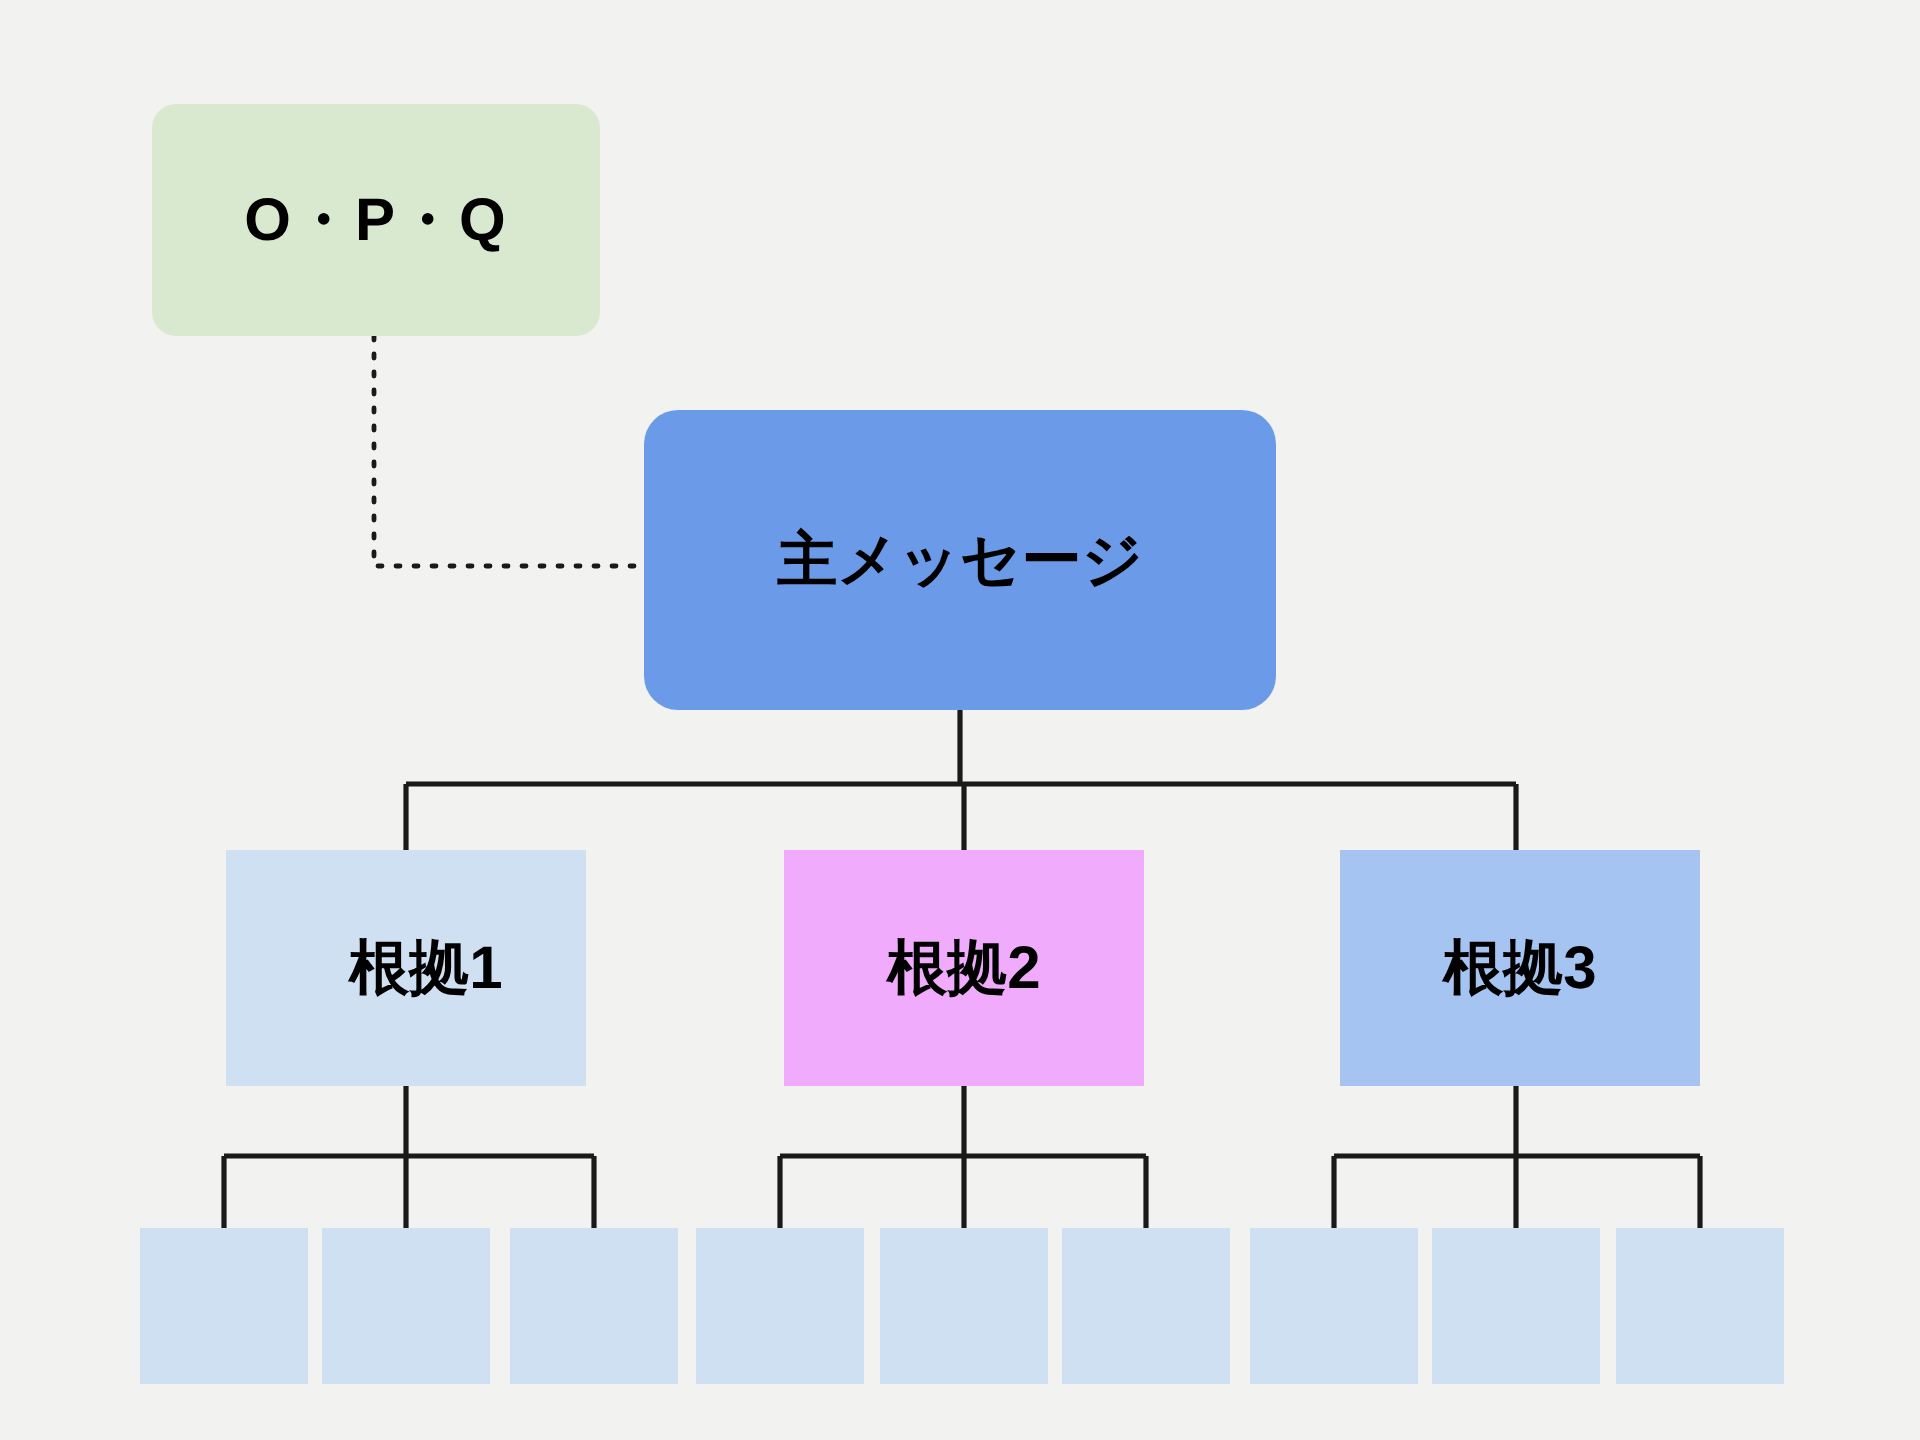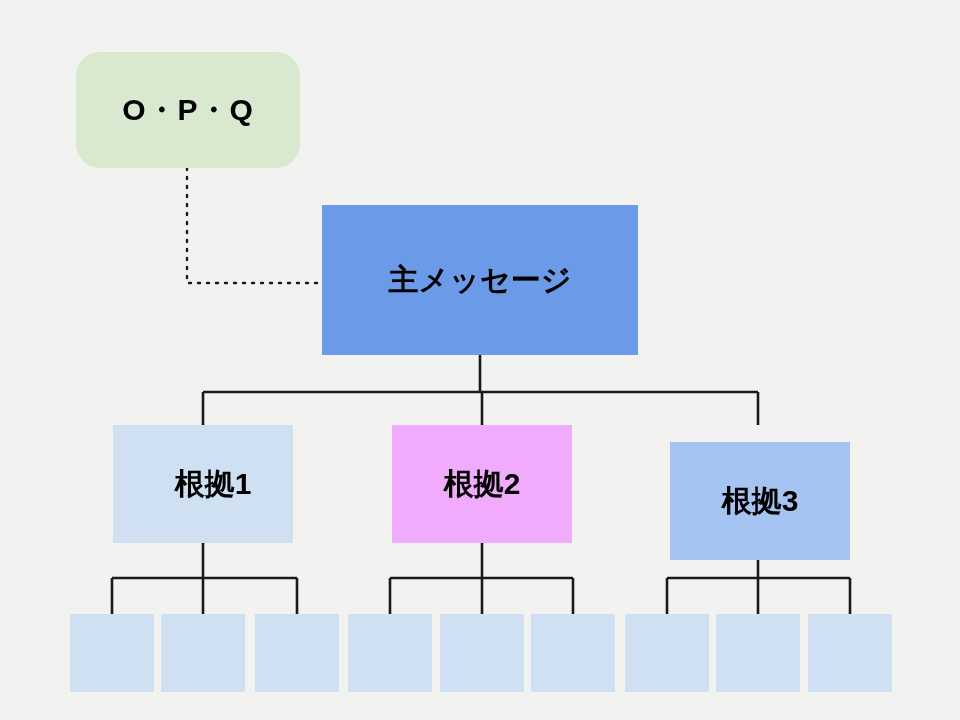--- a/index.html
+++ b/index.html
@@ -37,48 +37,49 @@
     z-index: 2;
   }
 
   
   .node-context {
     left: 76px;
     top: 52px;
     width: 224px;
     height: 116px;
     background: #d8e9d0;
-    border-radius: 24px;
+    border-radius: 12px;
     font-size: 30px;
     font-weight: bold;
     letter-spacing: 1px;
   }
 
   
   .node-main {
     left: 322px;
     top: 205px;
     width: 316px;
     height: 150px;
     background: #6b9be8;
     font-size: 30px;
     font-weight: bold;
+    border-radius: 17px;
   }
 
   
   .node-evidence {
     top: 425px;
     width: 180px;
     height: 118px;
     font-size: 30px;
     font-weight: bold;
   }
   .node-evidence-1 { left: 113px; background: #cfe0f2; padding-left: 20px; }
   .node-evidence-2 { left: 392px; background: #f0abfc; }
-  .node-evidence-3 { left: 670px; background: #a5c4f2; margin-top: 17px; }
+  .node-evidence-3 { left: 670px; background: #a5c4f2; }
 
   
   .node-leaf {
     top: 614px;
     width: 84px;
     height: 78px;
     background: #cfe0f2;
   }
 </style>
 </head>

